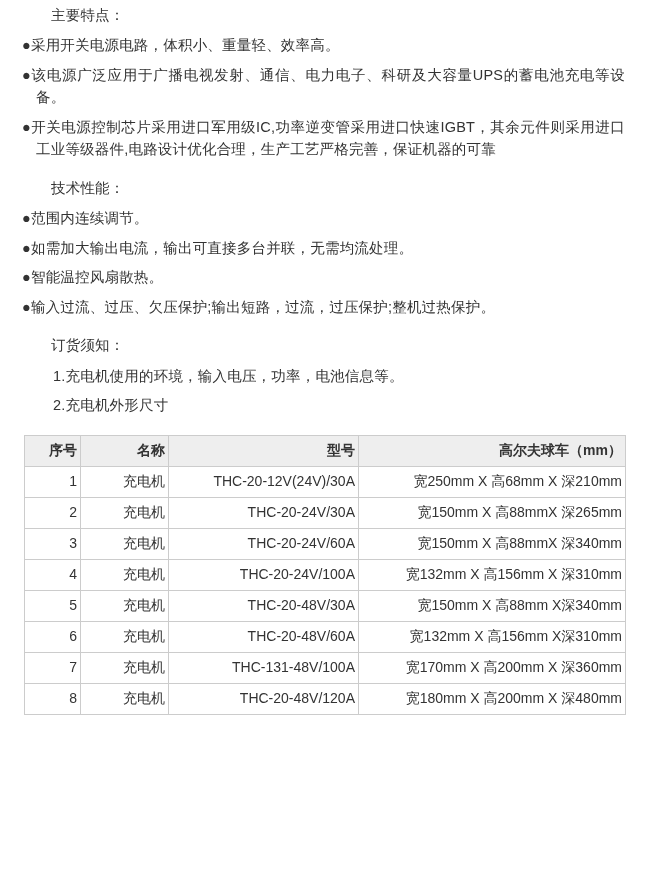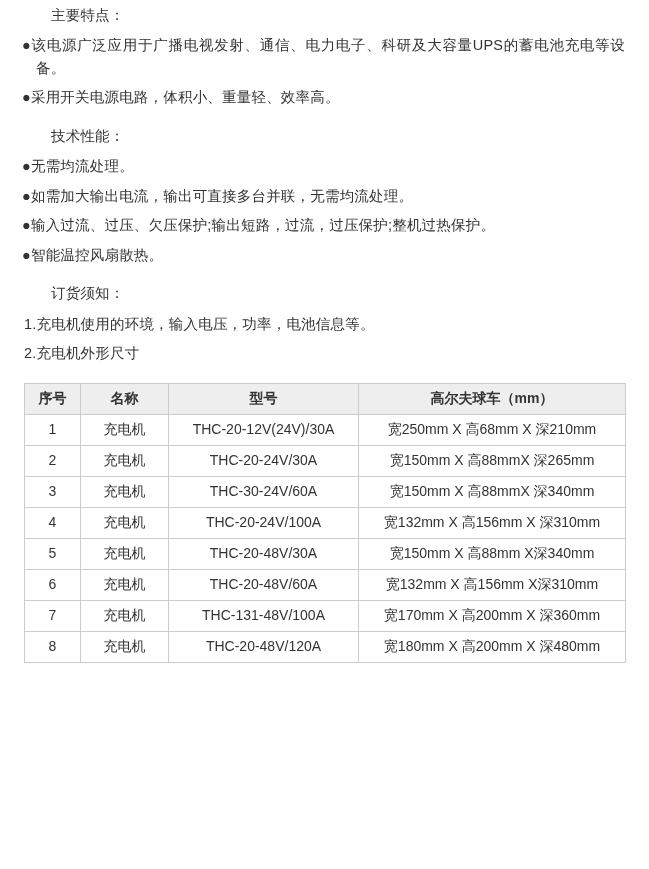--- a/index.html
+++ b/index.html
@@ -31,33 +31,33 @@
     padding-left: 36px;
     margin-top: 4px;
     margin-bottom: 8px;
     margin-left: 15px;
   }
   .bullet {
     padding-left: 36px;
     text-indent: -14px;
   }
   .plain-indent {
-    padding-left: 24px;
+    padding-left: 53px;
   }
   .spacer-sm { height: 5px; }
 
   table.spec {
     margin: 6px 24px 0 24px;
     border-collapse: collapse;
     width: 601px;
     table-layout: fixed;
   }
   table.spec th, table.spec td {
     border: 1px solid #cccccc;
-    text-align: center;
+    text-align: right;
     font-size: 14px;
     color: #333333;
     height: 26px;
     padding: 2px 3px;
     font-weight: normal;
     vertical-align: middle;
   }
   table.spec thead th {
     background: #eeeeee;
     font-weight: bold;
@@ -67,31 +67,32 @@
   col.c2 { width: 190px; }
   col.c3 { width: 267px; }
 </style>
 </head>
 <body>
 
 <div class="page">
 
   <div class="para heading">主要特点：</div>
 
+  <div class="para bullet">●采用开关电源电路，体积小、重量轻、效率高。</div>
   <div class="para bullet">●该电源广泛应用于广播电视发射、通信、电力电子、科研及大容量UPS的蓄电池充电等设备。</div>
-  <div class="para bullet">●采用开关电源电路，体积小、重量轻、效率高。</div>
+  <div class="para bullet">●开关电源控制芯片采用进口军用级IC,功率逆变管采用进口快速IGBT，其余元件则采用进口工业等级器件,电路设计优化合理，生产工艺严格完善，保证机器的可靠</div>
 
   <div class="spacer-sm"></div>
 
   <div class="para heading">技术性能：</div>
 
-  <div class="para bullet">●无需均流处理。</div>
+  <div class="para bullet">●范围内连续调节。</div>
   <div class="para bullet">●如需加大输出电流，输出可直接多台并联，无需均流处理。</div>
+  <div class="para bullet">●智能温控风扇散热。</div>
   <div class="para bullet">●输入过流、过压、欠压保护;输出短路，过流，过压保护;整机过热保护。</div>
-  <div class="para bullet">●智能温控风扇散热。</div>
 
   <div class="spacer-sm"></div>
 
   <div class="para heading">订货须知：</div>
   <div class="para plain-indent">1.充电机使用的环境，输入电压，功率，电池信息等。</div>
   <div class="para plain-indent">2.充电机外形尺寸</div>
 
   <div class="spacer-sm"></div>
 
 
@@ -119,21 +120,21 @@
       </tr>
       <tr>
         <td>2</td>
         <td>充电机</td>
         <td>THC-20-24V/30A</td>
         <td>宽150mm X 高88mmX 深265mm</td>
       </tr>
       <tr>
         <td>3</td>
         <td>充电机</td>
-        <td>THC-30-24V/60A</td>
+        <td>THC-20-24V/60A</td>
         <td>宽150mm X 高88mmX 深340mm</td>
       </tr>
       <tr>
         <td>4</td>
         <td>充电机</td>
         <td>THC-20-24V/100A</td>
         <td>宽132mm X 高156mm X 深310mm</td>
       </tr>
       <tr>
         <td>5</td>

